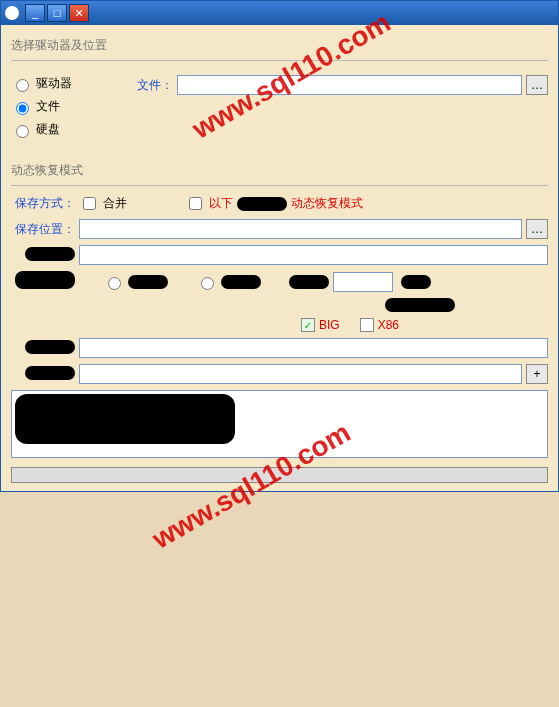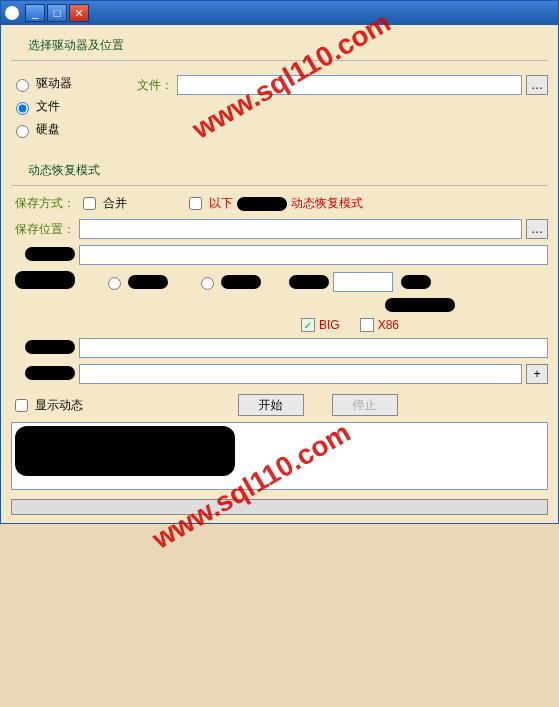--- a/index.html
+++ b/index.html
@@ -5,24 +5,24 @@
 * { box-sizing: border-box; font-family: "Microsoft YaHei", SimSun, sans-serif; font-size: 12px; }
 body { margin: 0; background: #e8d8b8; width: 559px; height: 707px; overflow: hidden; position: relative; }
 .window { border: 1px solid #1a5aa8; background: #f5e8c8; }
 .titlebar { height: 24px; background: linear-gradient(#3b7dd8, #1a5aa8); display: flex; align-items: center; padding: 0 4px; color: #fff; }
 .titlebar .icon { width: 14px; height: 14px; background: #fff; border-radius: 50%; margin-right: 6px; }
 .titlebar .title { flex: 1; font-weight: bold; }
 .winbtns { display: flex; gap: 2px; }
 .winbtn { width: 20px; height: 18px; border: 1px solid #0a3a78; background: linear-gradient(#6aa8f0,#2a6ac8); color: #fff; font-size: 11px; display: flex; align-items: center; justify-content: center; cursor: pointer; }
 .winbtn.close { background: linear-gradient(#f06a4a,#c82a1a); }
 .content { padding: 8px 10px; }
-.section-title { color: #14532d; margin: 4px 17px 6px; }
+.section-title { color: #737373; margin: 4px 0 6px; }
 .hr { border-top: 1px solid #b8b8b8; margin: 2px 0 8px; }
 .row { display: flex; align-items: center; margin: 6px 0; gap: 4px; }
-.lbl { width: 64px; text-align: right; color: #4d7c0f; }
+.lbl { width: 64px; text-align: right; color: #1d4ed8; }
 .radio-col { width: 90px; }
 .radio-col label { display: flex; align-items: center; margin: 6px 0; gap: 4px; }
 input[type=text] { border: 1px solid #7a9ac8; height: 20px; padding: 2px 4px; background: #fff; }
 .btn-sq { width: 22px; height: 20px; border: 1px solid #888; background: #e8e8e8; cursor: pointer; display: flex; align-items: center; justify-content: center; }
 .btn { height: 22px; padding: 2px 20px; border: 1px solid #888; background: #e8e8e8; cursor: pointer; }
 .chk { display: flex; align-items: center; gap: 4px; }
 .flex1 { flex: 1; }
 .red { color: #d00; }
 textarea { border: 1px solid #7a9ac8; resize: none; background: #fff; }
 .smudge { background: #000; border-radius: 8px; display: inline-block; }
@@ -142,31 +142,20 @@
       <input type="text" class="flex1" style="">
     </div>
 
     <div class="row">
       <span class="lbl"><span class="smudge" style="width:50px;height:14px"></span></span>
       <input type="text" class="flex1" style="">
       <div class="btn-sq">+</div>
     </div>
 
 
-    <div class="row" style="margin-top:10px">
-      <label class="chk">
-          <input type="checkbox" style="">
-          <span>显示动态</span>
-        </label>
-      <span style="flex:1"></span>
-      <button class="btn">开始</button>
-      <span style="width:20px"></span>
-      <button class="btn" disabled="">停止</button>
-      <span style="flex:1"></span>
-    </div>
 
     <div style="position:relative;margin-top:4px">
       <textarea style="width: 100%; height: 68px;"></textarea>
       <span class="smudge" style="position:absolute;left:4px;top:4px;width:220px;height:50px;border-radius:12px"></span>
     </div>
 
     <div style="height:16px;border:1px solid #888;margin-top:6px;background:#ddd"></div>
 
   </div>
 </div>

